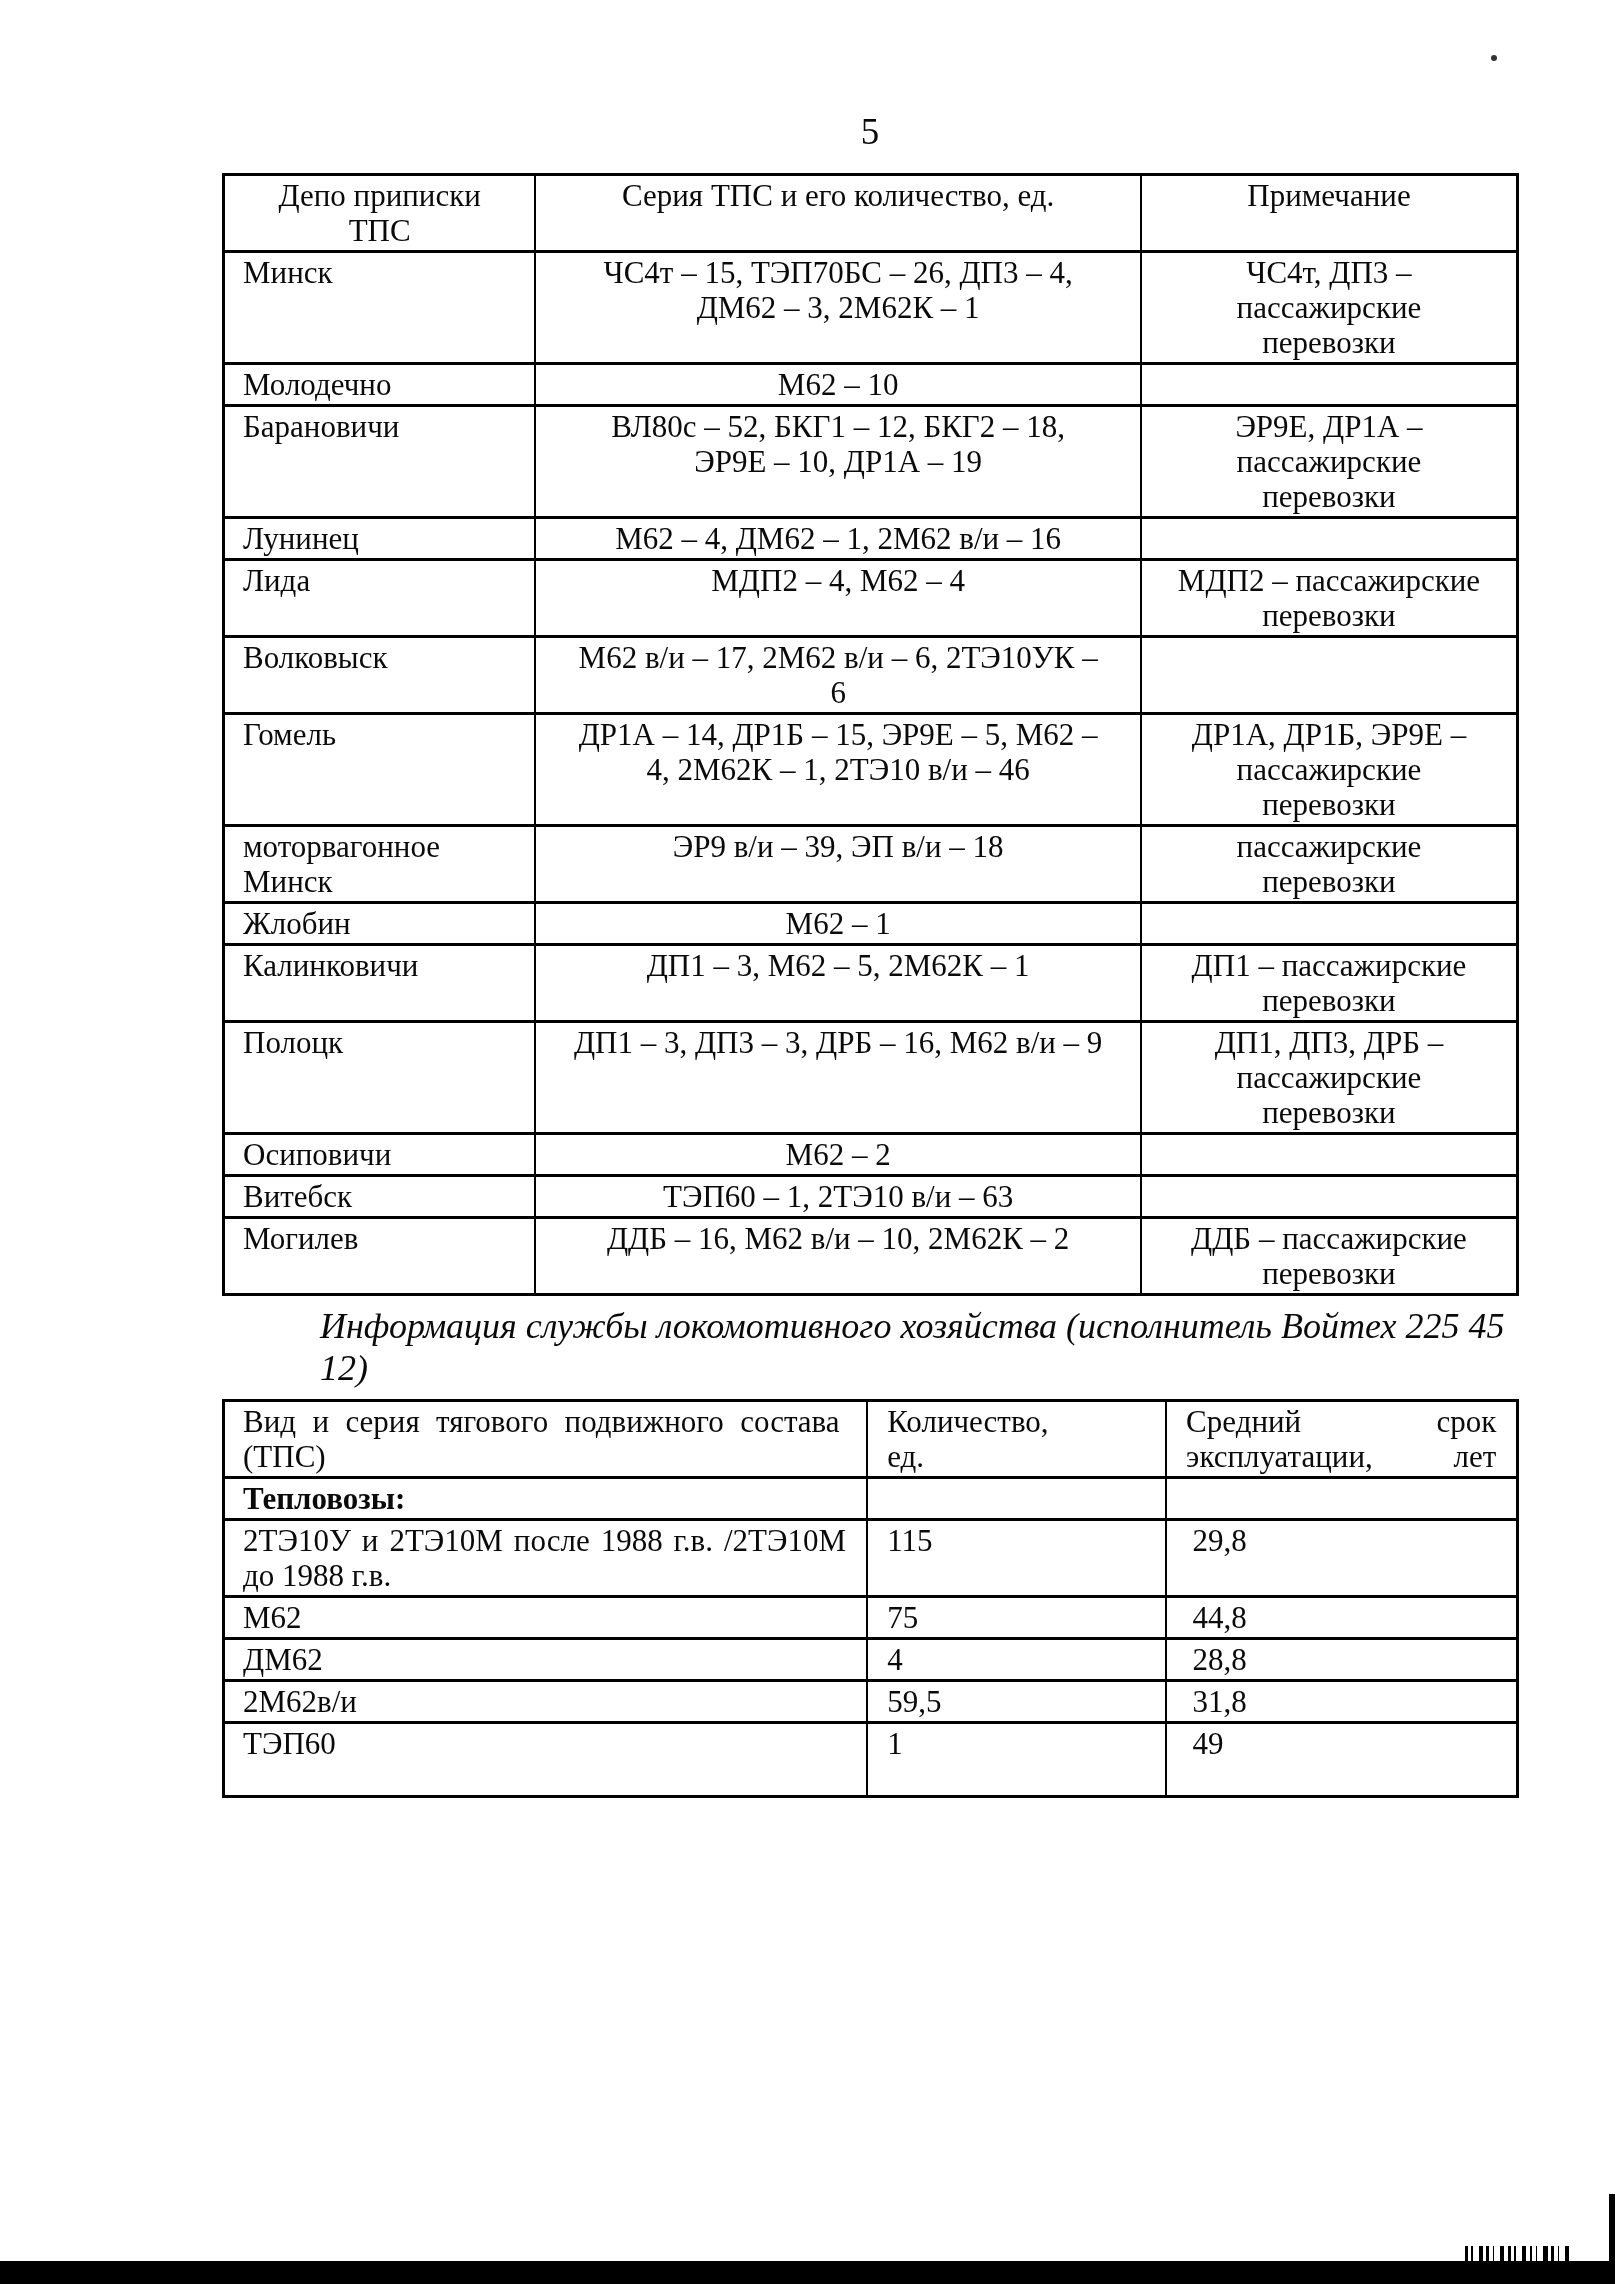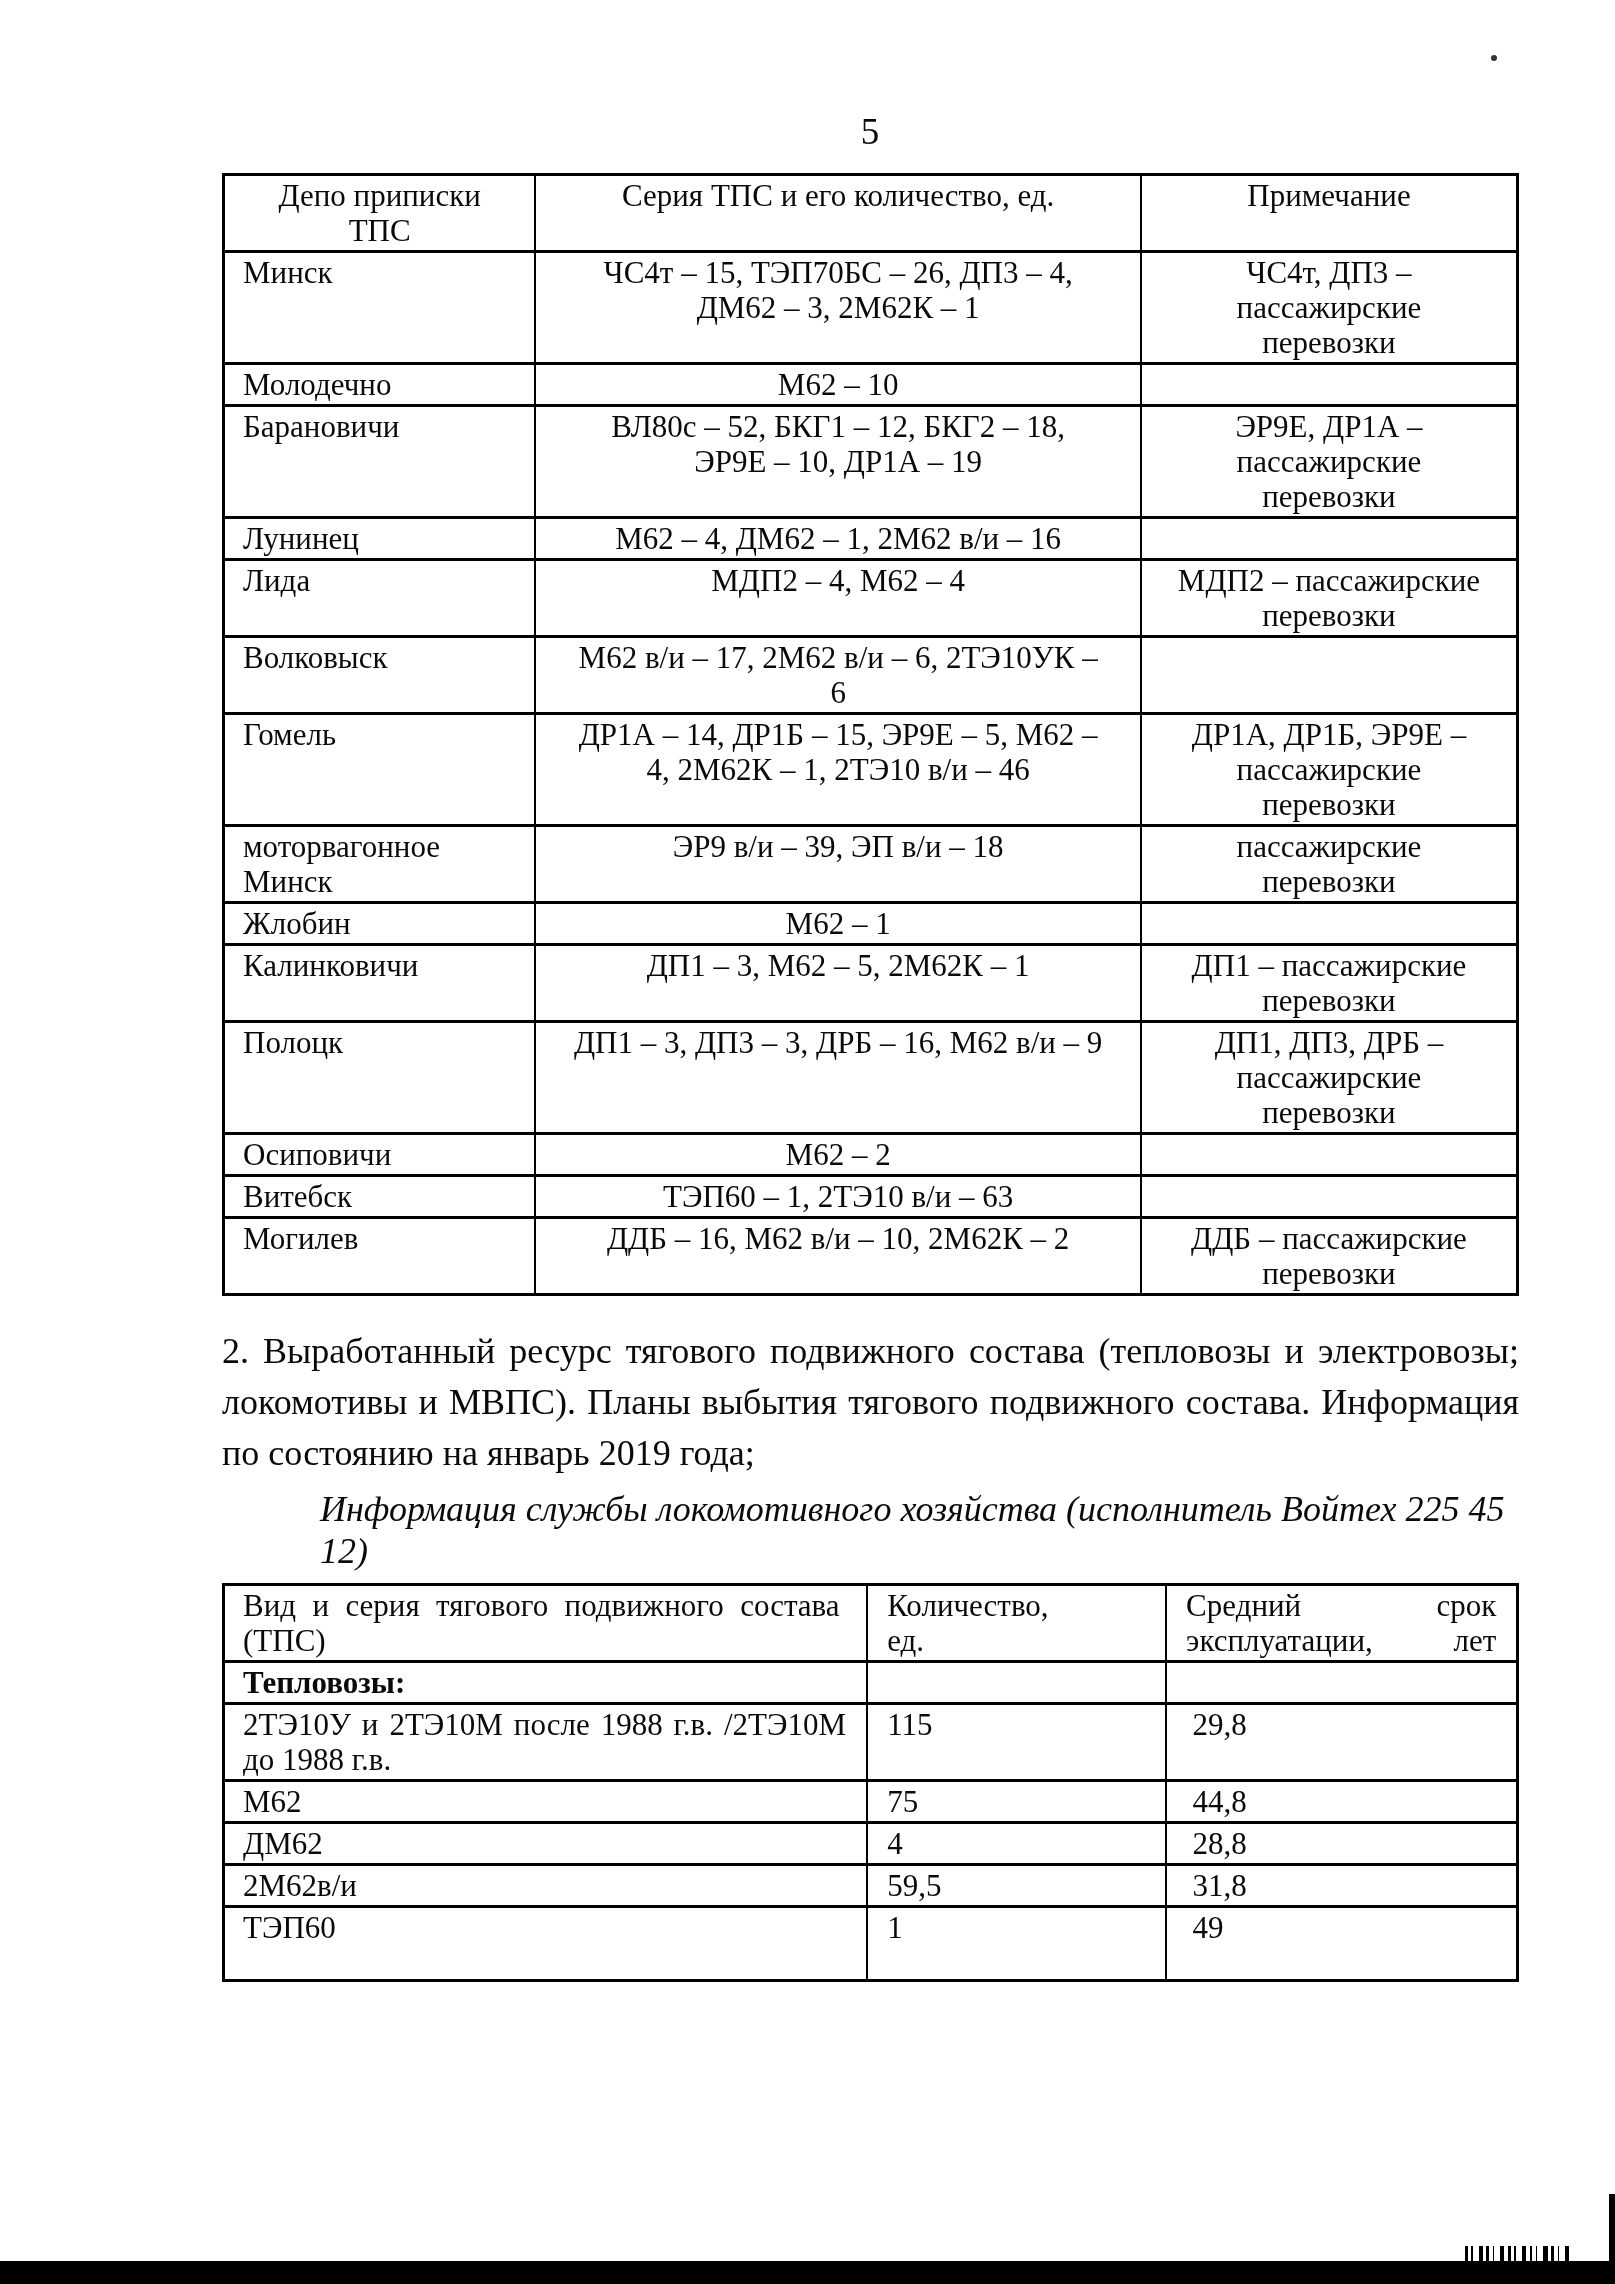--- a/index.html
+++ b/index.html
@@ -186,21 +186,20 @@
         <td class="c3"></td>
       </tr>
       <tr>
         <td class="c1">Могилев</td>
         <td class="c2">ДДБ – 16, М62 в/и – 10, 2М62К – 2</td>
         <td class="c3">ДДБ – пассажирские перевозки</td>
       </tr>
     </tbody>
       </table>
 
-    <div class="paragraph">2. Выработанный ресурс тягового подвижного состава (тепловозы и электровозы; локомотивы и МВПС). Планы выбытия тягового подвижного состава. Информация по состоянию на январь 2019 года;</div>
 
     <div class="source-note">Информация службы локомотивного хозяйства (исполнитель Войтех 225 45 12)</div>
 
     <table class="t2">
       <colgroup>
           <col class="d1">
           <col class="d2">
           <col class="d3">
         </colgroup>
       <tbody>

